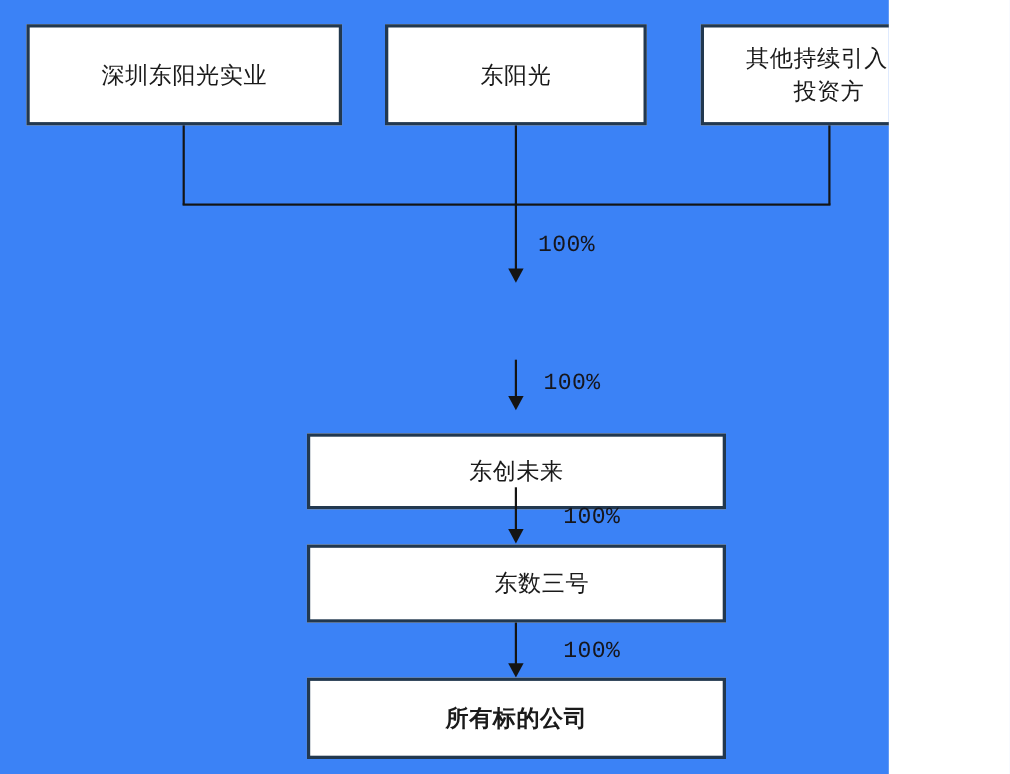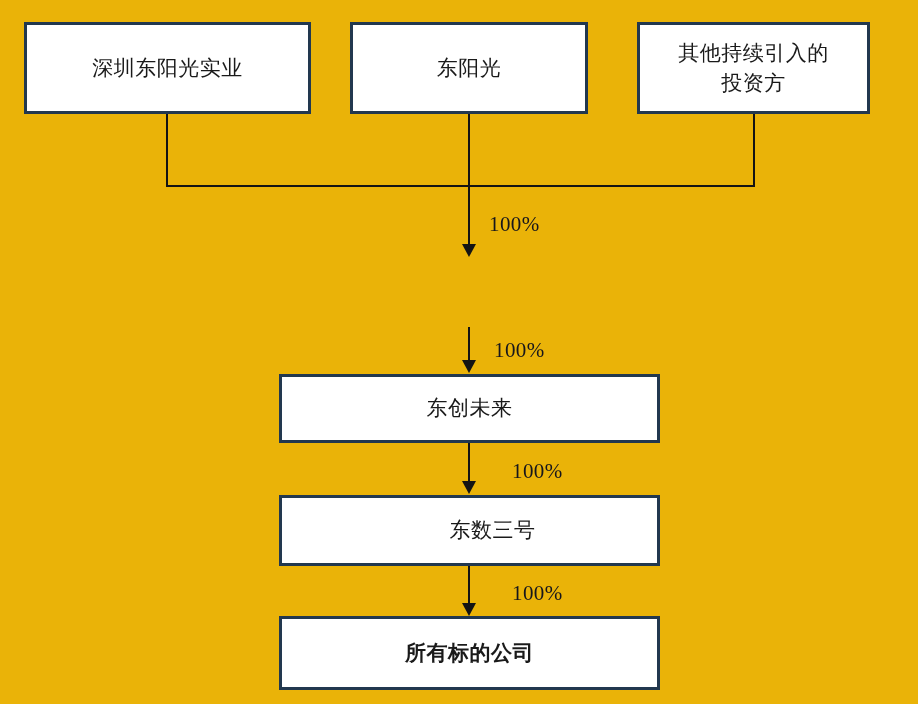--- a/index.html
+++ b/index.html
@@ -7,23 +7,23 @@
     margin: 0;
     padding: 0;
     background: #ffffff;
   }
   body {
     font-family: "Liberation Serif", "DejaVu Serif", serif;
     -webkit-font-smoothing: antialiased;
   }
   #canvas {
     position: relative;
-    width: 918px;
+    width: 808px;
     height: 704px;
-    background: #eab308;
+    background: #3b82f6;
     overflow: hidden;
   }
   .node {
     position: absolute;
     box-sizing: border-box;
     background: #ffffff;
     border: 3px solid #22384f;
     display: flex;
     align-items: center;
     justify-content: center;
@@ -52,21 +52,21 @@
   .arrowhead {
     position: absolute;
     width: 0;
     height: 0;
     border-left: 7px solid transparent;
     border-right: 7px solid transparent;
     border-top: 13px solid #141414;
   }
   .pct {
     position: absolute;
-    font-family: Liberation Serif, serif;
+    font-family: Liberation Mono, monospace;
     font-size: 21px;
     color: #16161c;
     white-space: nowrap;
     letter-spacing: 0.4px;
   }
 </style>
 </head>
 <body>
 
 <div id="canvas">
@@ -92,21 +92,21 @@
 
   <div class="vline" style="left:468px; top:185px; height:60px;"></div>
   <div class="arrowhead" style="left:462px; top:244px;"></div>
   <div class="pct" style="left:489px; top:212px;">100%</div>
 
 
   <div class="vline" style="left:468px; top:327px; height:34px;"></div>
   <div class="arrowhead" style="left:462px; top:360px;"></div>
   <div class="pct" style="left:494px; top:338px;">100%</div>
 
-  <div class="node" style="left:279px; top:374px; width:381px; height:69px;">
+  <div class="node" style="left:279px; top:394px; width:381px; height:69px;">
     <span class="label">东创未来</span>
   </div>
 
   <div class="vline" style="left:468px; top:443px; height:39px;"></div>
   <div class="arrowhead" style="left:462px; top:481px;"></div>
   <div class="pct" style="left:512px; top:459px;">100%</div>
 
   <div class="node" style="left:279px; top:495px; width:381px; height:71px;padding-left:46px;">
     <span class="label">东数三号</span>
   </div>

